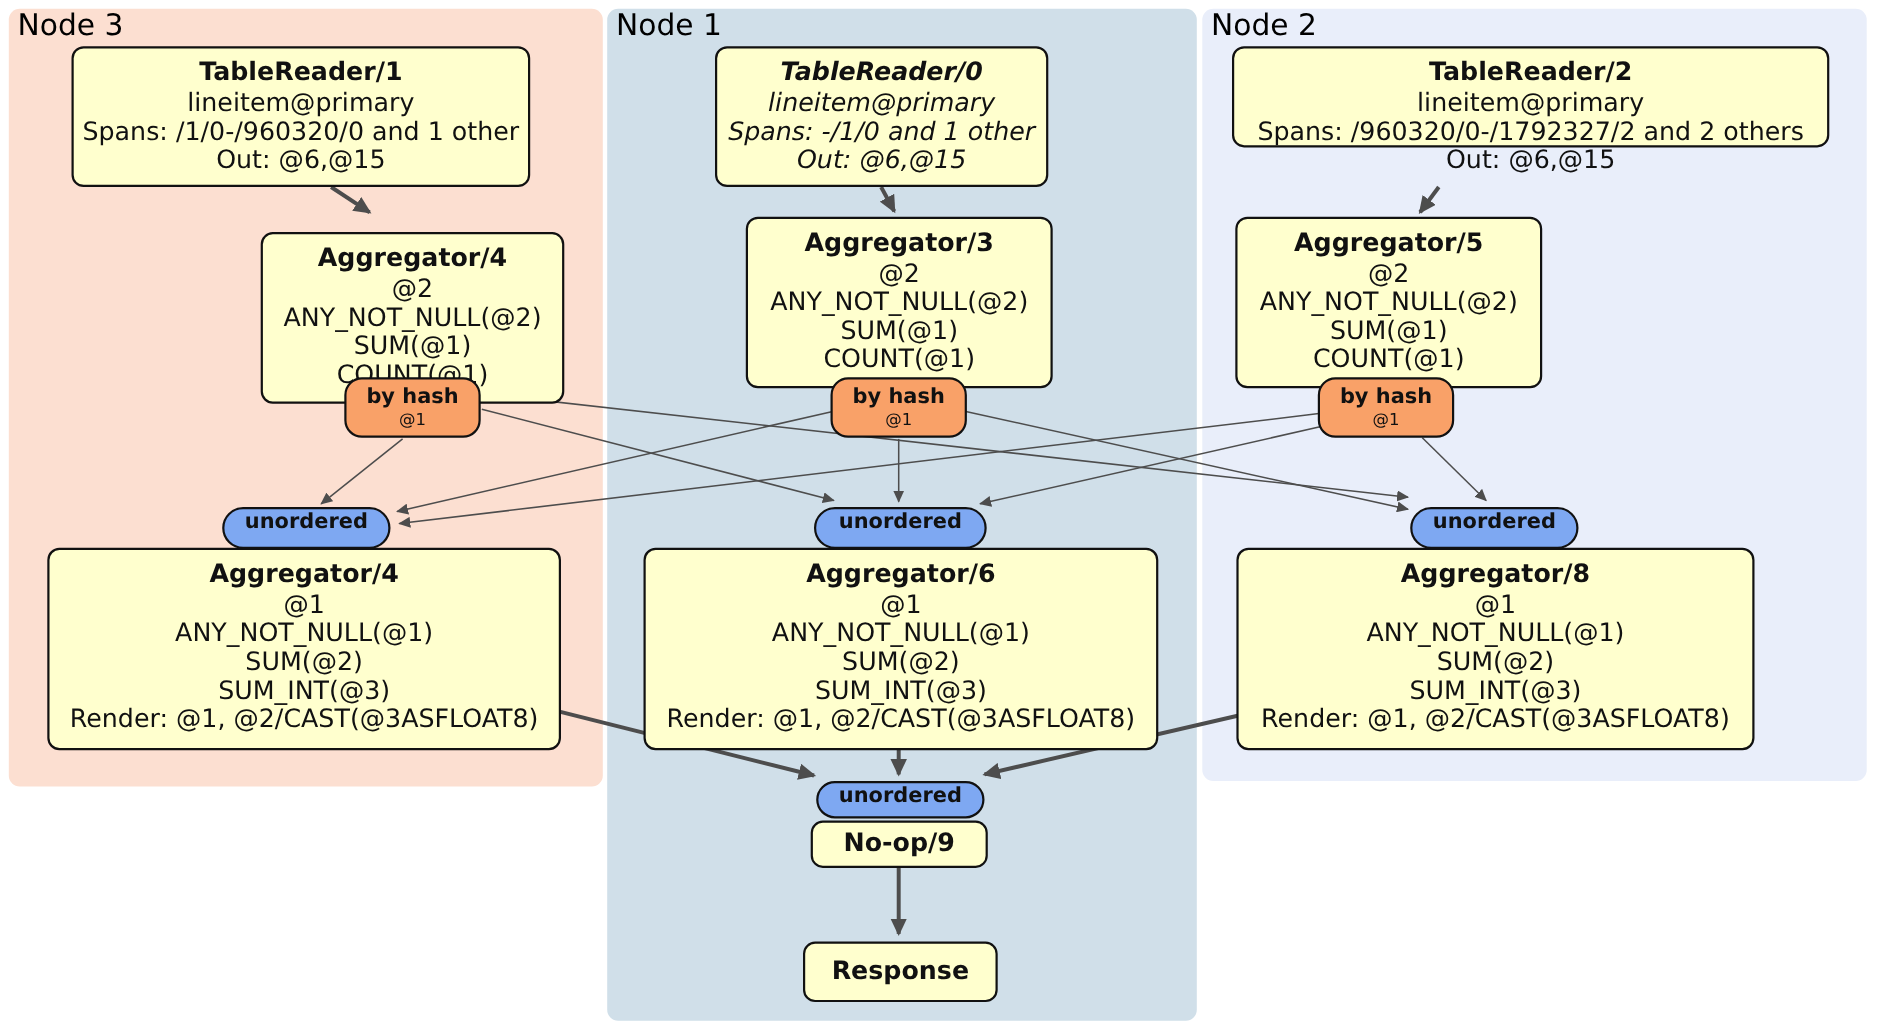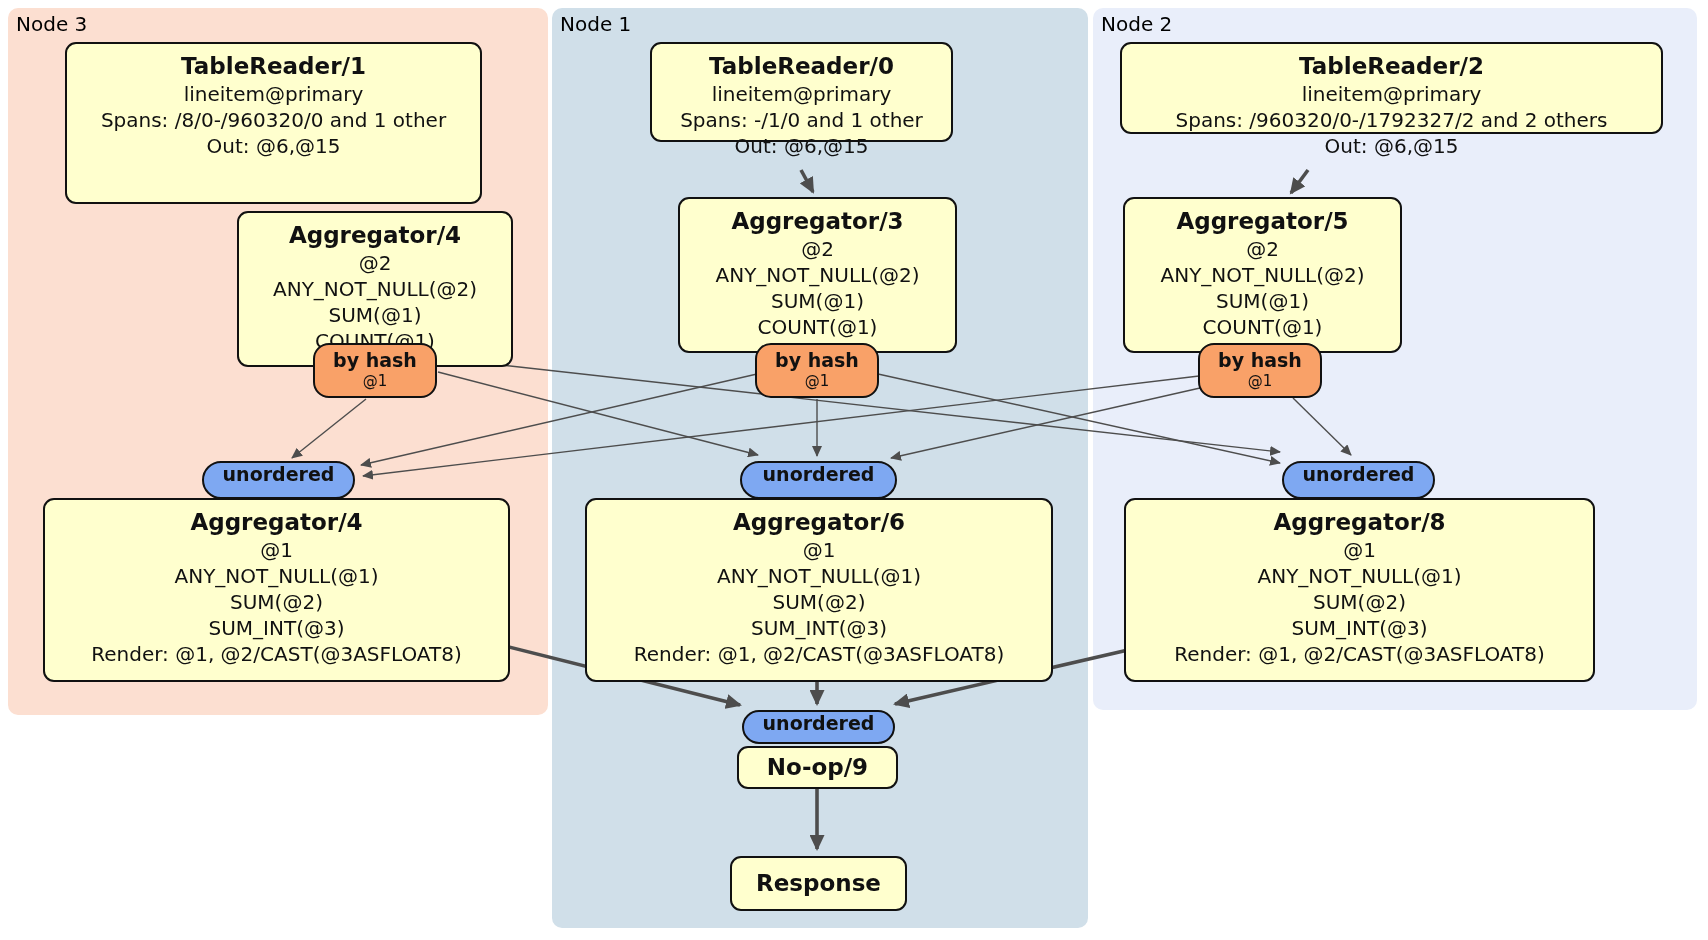--- a/index.html
+++ b/index.html
@@ -14,30 +14,30 @@
   }
   * { margin: 0; padding: 0; box-sizing: border-box; }
   html, body { width: 1708px; height: 940px; background: #ffffff; }
   body { font-family: "DejaVu Sans", "Liberation Sans", sans-serif; color: #111; position: relative; }
   .stage { position: absolute; left: 0; top: 0; width: 1708px; height: 940px; }
 
   .panel { position: absolute; border-radius: 10px; z-index: 0; }
   .panel-node3 { left: 8px;    top: 8px; width: 540px; height: 707px; background: var(--node3-bg); }
   .panel-node1 { left: 552px;  top: 8px; width: 536px; height: 920px; background: var(--node1-bg); }
   .panel-node2 { left: 1093px; top: 8px; width: 604px; height: 702px; background: var(--node2-bg); }
-  .panel-label { position: absolute; left: 8px; top: 4px; font-size: 20px; line-height: 24px; color: #000; }
+  .panel-label { position: absolute; left: 8px; top: 4px; font-size: 27px; line-height: 24px; color: #000; }
 
   svg.edges { position: absolute; left: 0; top: 0; z-index: 1; }
   .edge-thin  { stroke: var(--edge); stroke-width: 1.4; fill: none; }
   .edge-thick { stroke: var(--edge); stroke-width: 3.6; fill: none; }
 
   .pbox { position: absolute; z-index: 2; background: var(--box-bg); border: 2px solid var(--border);
           border-radius: 11px; text-align: center; padding-top: 8px; }
   .ptitle { font-weight: bold; font-size: 23px; line-height: 29px; }
-  .pline  { font-size: 20px; line-height: 26px; white-space: nowrap; }
+  .pline  { font-size: 23px; line-height: 26px; white-space: nowrap; }
 
   .terminal { display: flex; align-items: center; justify-content: center; padding-top: 0; }
   .terminal .ptitle { line-height: 1; }
 
   .router { position: absolute; z-index: 3; background: var(--router-bg); border: 2px solid var(--border);
             border-radius: 16px; text-align: center; }
   .router-label { font-size: 19px; font-weight: bold; line-height: 23px; padding-top: 4px; }
   .router-key { font-size: 15px; line-height: 18px; }
 
   .stream { position: absolute; z-index: 3; background: var(--stream-bg); border: 2px solid var(--border);
@@ -81,28 +81,28 @@
     <line class="edge-thin" x1="438" y1="372" x2="758" y2="455" marker-end="url(#athin)"></line>
     <line class="edge-thin" x1="439" y1="358" x2="1280" y2="452" marker-end="url(#athin)"></line>
     <line class="edge-thin" x1="757" y1="374" x2="361" y2="465" marker-end="url(#athin)"></line>
     <line class="edge-thin" x1="817" y1="399" x2="817" y2="456" marker-end="url(#athin)"></line>
     <line class="edge-thin" x1="878" y1="374" x2="1280" y2="463" marker-end="url(#athin)"></line>
     <line class="edge-thin" x1="1199" y1="376" x2="363" y2="476" marker-end="url(#athin)"></line>
     <line class="edge-thin" x1="1200" y1="388" x2="891" y2="458" marker-end="url(#athin)"></line>
     <line class="edge-thin" x1="1293" y1="398" x2="1351" y2="455" marker-end="url(#athin)"></line>
   </svg>
 
-  <div class="pbox" style="left:65px; top:42px; width:417px; height:162px;">
+  <div class="pbox" style="left:65px; top:42px; width:417px; height:128px;">
     <div class="ptitle">TableReader/1</div>
     <div class="pline">lineitem@primary</div>
-    <div class="pline">Spans: /8/0-/960320/0 and 1 other</div>
+    <div class="pline">Spans: /1/0-/960320/0 and 1 other</div>
     <div class="pline">Out: @6,@15</div>
   </div>
 
-  <div class="pbox" style="left:650px; top:42px; width:303px; height:100px;">
+  <div class="pbox" style="left:650px; top:42px; width:303px; height:128px;font-style:italic;">
     <div class="ptitle">TableReader/0</div>
     <div class="pline">lineitem@primary</div>
     <div class="pline">Spans: -/1/0 and 1 other</div>
     <div class="pline">Out: @6,@15</div>
   </div>
 
   <div class="pbox" style="left:1120px; top:42px; width:543px; height:92px;">
     <div class="ptitle">TableReader/2</div>
     <div class="pline">lineitem@primary</div>
     <div class="pline">Spans: /960320/0-/1792327/2 and 2 others</div>

